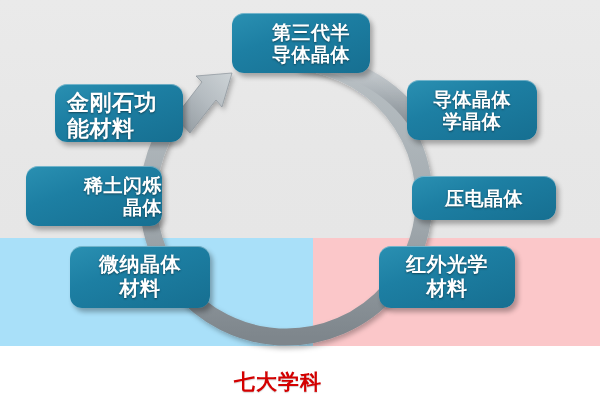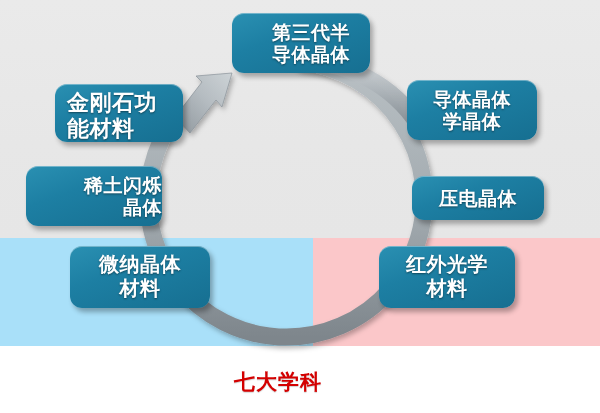--- a/index.html
+++ b/index.html
@@ -34,21 +34,21 @@
     letter-spacing:.5px;
     box-shadow:3px 4px 5px rgba(0,0,0,.30), inset 0 1px 0 rgba(255,255,255,.35);
     text-shadow:0 1px 2px rgba(0,0,0,.45);
     z-index:6;
   }
   .node .lbl{display:block;width:100%;white-space:pre-line;}
 
   
   #node-3rd-gen-semiconductor{left:232px;top:13px;width:138px;height:60px;font-size:19px;padding-left:20px;}
   #node-nonlinear-optical{left:407px;top:80px;width:130px;height:60px;font-size:19px;}
-  #node-piezoelectric{left:412px;top:176px;width:132px;height:44px;font-size:19px;}
+  #node-piezoelectric{left:412px;top:176px;width:144px;height:44px;font-size:19px;}
   #node-infrared-optical{left:379px;top:246px;width:136px;height:62px;font-size:20px;font-family:Liberation Serif, serif;}
   #node-micro-nano{left:70px;top:246px;width:140px;height:62px;font-size:20px;}
   #node-rare-earth{left:26px;top:166px;width:136px;height:60px;font-size:19px;text-align:right;}
   #node-diamond{left:55px;top:84px;width:128px;height:58px;font-size:22px;text-align:left;align-items:flex-end;}
   #node-diamond{justify-content:flex-start;padding-left:12px;}
   #node-diamond .lbl{text-align:left;}
 
   
   #seven-disciplines-label{
     position:absolute;left:0;top:368px;width:600px;

